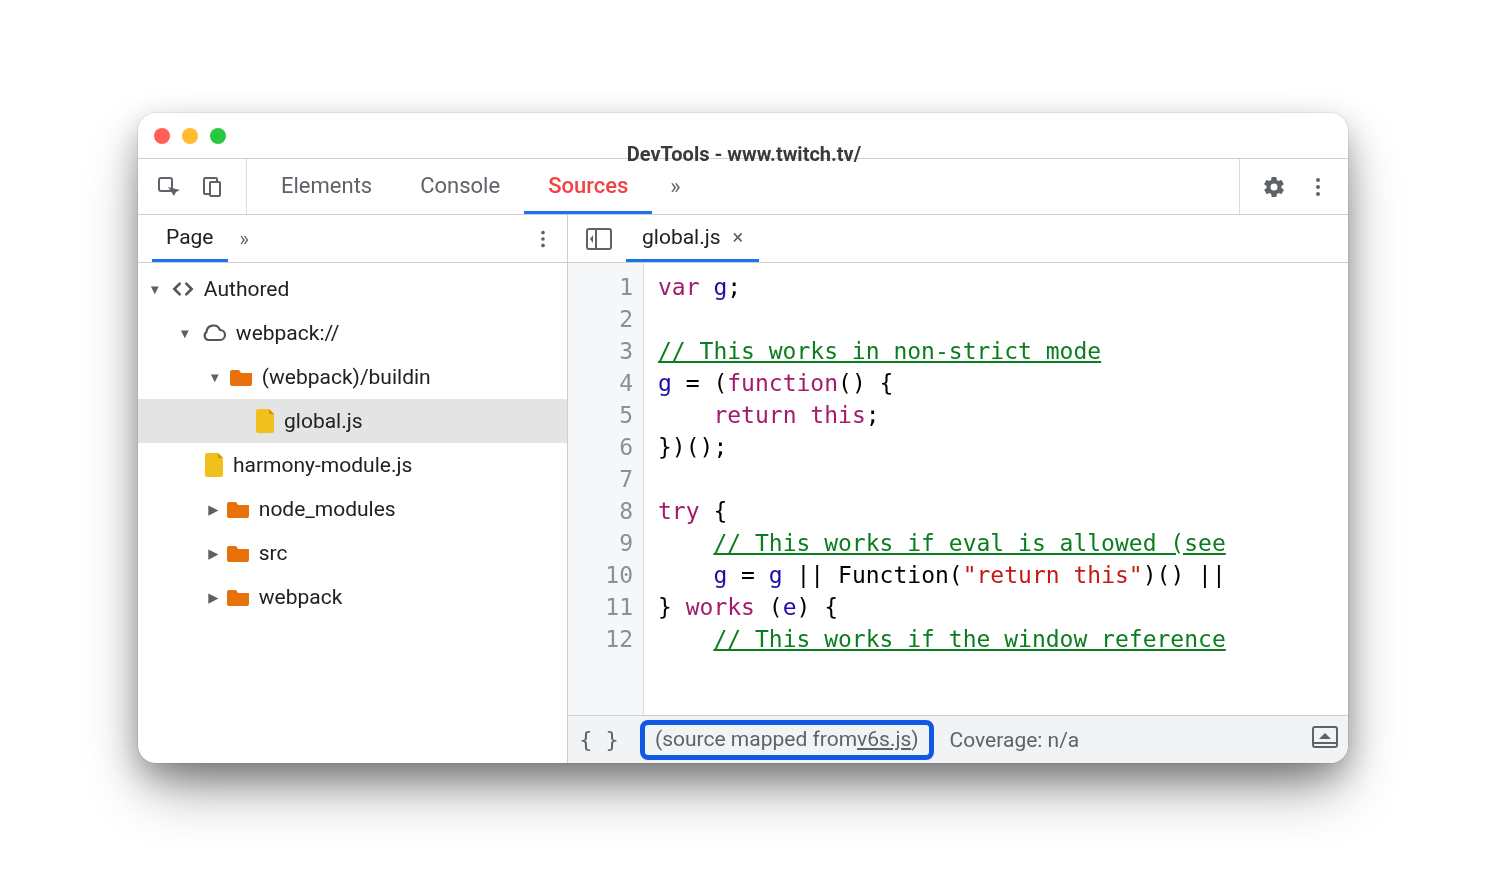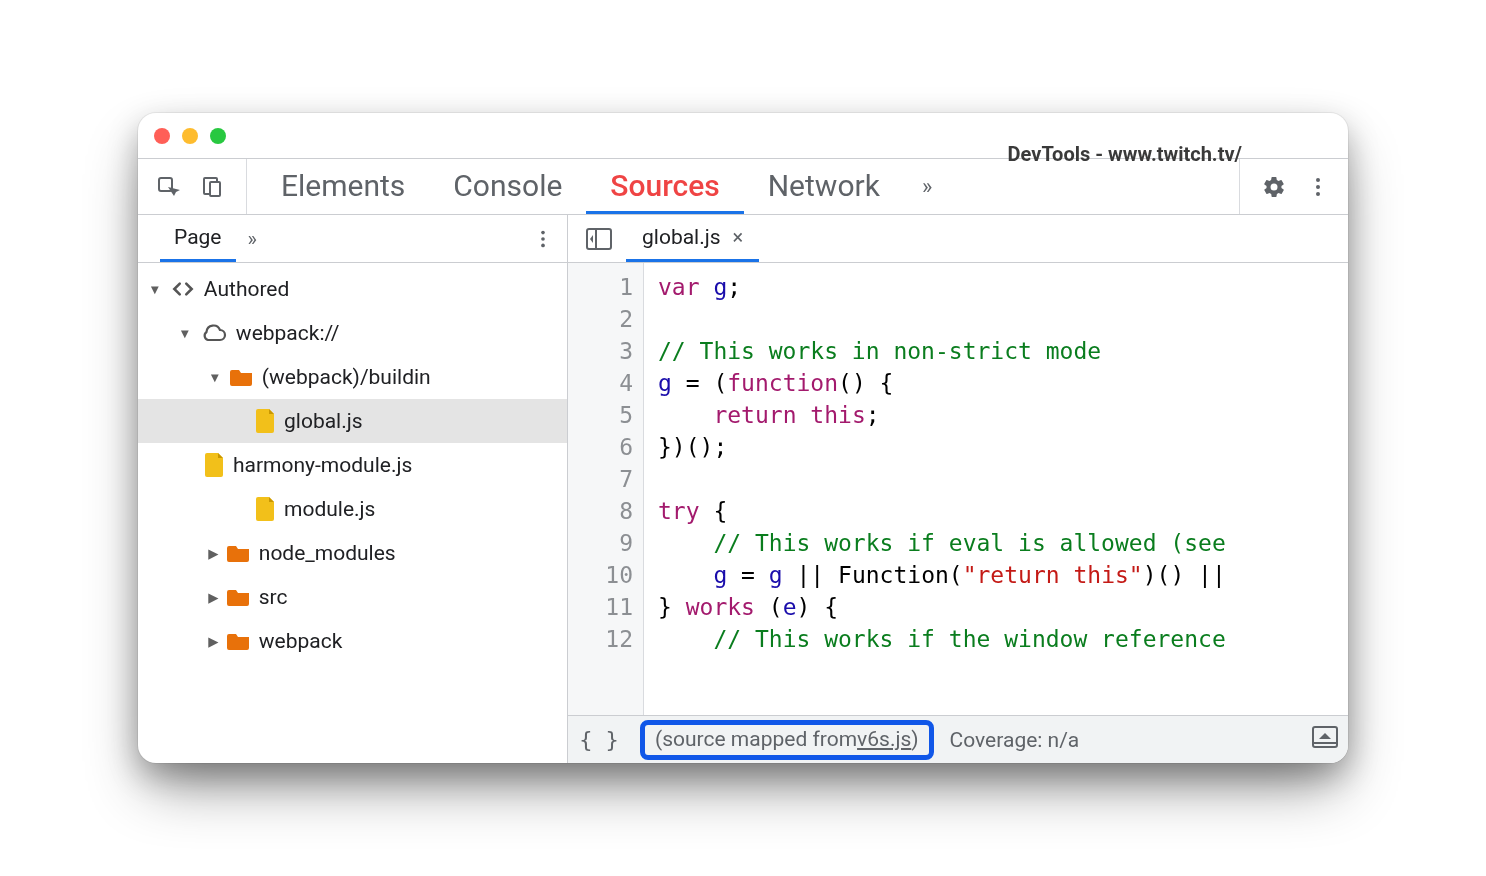--- a/index.html
+++ b/index.html
@@ -46,53 +46,53 @@
     height:46px;
     display:flex;align-items:center;
     padding:0 16px;
     border-bottom:1px solid var(--border);
   }
   .traffic{display:flex;gap:12px;margin-right:20px;}
   .dot{width:16px;height:16px;border-radius:50%;}
   .dot.r{background:#ff5f57;}
   .dot.y{background:#febc2e;}
   .dot.g{background:#28c840;}
-  .title-text{flex:1;text-align:right;font-size:20px;font-weight:700;color:#3a3a3a;margin-right:90px;margin-top:37px;}
+  .title-text{flex:1;text-align:center;font-size:20px;font-weight:700;color:#3a3a3a;margin-right:90px;margin-top:37px;}
 
   .toolbar{
     height:56px;
     display:flex;align-items:center;
     border-bottom:1px solid var(--border);
     padding:0 10px;
   }
   .tb-left{display:flex;align-items:center;gap:4px;padding-right:14px;border-right:1px solid var(--border-lt);height:100%;}
   .iconbtn{width:40px;height:40px;display:flex;align-items:center;justify-content:center;border-radius:4px;cursor:pointer;color:#5f6368;}
   .iconbtn svg{display:block;}
   .tabs{display:flex;align-items:stretch;height:100%;margin-left:10px;}
   .tab{
     display:flex;align-items:center;
     padding:0 24px;
-    font-size:30px;color:#5f6368;cursor:pointer;
+    font-size:22px;color:#5f6368;cursor:pointer;
     border-bottom:3px solid transparent;
   }
   .tab.active{color:#ef4444;font-weight:500;border-bottom-color:var(--accent);}
   .more-chevron{padding:0 18px;color:#5f6368;font-size:22px;cursor:pointer;display:flex;align-items:center;}
   .tb-right{margin-left:auto;display:flex;align-items:center;gap:4px;padding-left:14px;border-left:1px solid var(--border-lt);height:100%;}
 
   .body{flex:1;display:flex;min-height:0;}
 
   .sidebar{
     width:430px;flex:0 0 430px;
     display:flex;flex-direction:column;
     border-right:1px solid var(--border);
     min-height:0;
   }
   .sb-head{
     height:48px;display:flex;align-items:center;
-    padding:0 4px 0 22px;
+    padding:0 4px 0 14px;
     border-bottom:1px solid var(--border);
   }
   .sb-tab{font-size:21px;color:#202124;padding:0 14px;height:100%;display:flex;align-items:center;border-bottom:3px solid var(--accent);cursor:pointer;}
   .sb-chev{color:#5f6368;font-size:20px;padding:0 12px;cursor:pointer;}
   .sb-head .kebab{margin-left:auto;}
 
   .tree{flex:1;overflow:auto;font-size:21px;color:#202124;padding-top:4px;}
   .row{
     display:flex;align-items:center;height:44px;
     gap:8px;cursor:pointer;white-space:nowrap;
@@ -123,21 +123,21 @@
     font-family:"SF Mono",Menlo,Consolas,monospace;
     font-size:23px;color:var(--ln);line-height:32px;
   }
   .code{
     flex:1;padding:8px 8px 0 14px;
     font-family:"SF Mono",Menlo,Consolas,monospace;
     font-size:23px;line-height:32px;color:#000;overflow:hidden;white-space:pre;
   }
   .kw{color:var(--kw);}
   .id{color:var(--id);}
-  .cm{color:var(--cm);}
+  .cm{color:var(--cm);text-decoration:underline;}
   .str{color:var(--str);}
 
   .statusbar{
     height:48px;border-top:1px solid var(--border);
     background:var(--bg2);
     display:flex;align-items:center;
     padding:0 10px;font-size:21px;color:#5f6368;
   }
   .fmt{width:42px;height:34px;display:flex;align-items:center;justify-content:center;color:#5f6368;cursor:pointer;font-family:monospace;font-size:22px;}
   .hl{
@@ -179,21 +179,20 @@
         <svg width="24" height="24" viewBox="0 0 24 24" fill="none" stroke="currentColor" stroke-width="2">
             <rect x="4" y="3" width="13" height="16" rx="1"></rect>
             <rect x="10" y="7" width="10" height="14" rx="1" fill="#fff"></rect>
           </svg>
       </div>
     </div>
     <div class="tabs">
       <div class="tab">Elements</div>
       <div class="tab">Console</div>
       <div class="tab active">Sources</div>
-      <div class="tab">Network</div>
       <div class="more-chevron">»</div>
     </div>
     <div class="tb-right">
       <div class="iconbtn">
         <svg width="24" height="24" viewBox="0 0 24 24" fill="currentColor">
             <path d="M19.4 13a7.8 7.8 0 0 0 .1-1 7.8 7.8 0 0 0-.1-1l2.1-1.6a.5.5 0 0 0 .1-.7l-2-3.4a.5.5 0 0 0-.6-.2l-2.5 1a7.6 7.6 0 0 0-1.7-1l-.4-2.6A.5.5 0 0 0 14 2h-4a.5.5 0 0 0-.5.4l-.4 2.7a7.6 7.6 0 0 0-1.7 1l-2.5-1a.5.5 0 0 0-.6.2l-2 3.4a.5.5 0 0 0 .1.7L4.6 11a7.8 7.8 0 0 0-.1 1 7.8 7.8 0 0 0 .1 1l-2.1 1.6a.5.5 0 0 0-.1.7l2 3.4a.5.5 0 0 0 .6.2l2.5-1a7.6 7.6 0 0 0 1.7 1l.4 2.6A.5.5 0 0 0 10 22h4a.5.5 0 0 0 .5-.4l.4-2.7a7.6 7.6 0 0 0 1.7-1l2.5 1a.5.5 0 0 0 .6-.2l2-3.4a.5.5 0 0 0-.1-.7ZM12 15.5A3.5 3.5 0 1 1 15.5 12 3.5 3.5 0 0 1 12 15.5Z"></path>
           </svg>
       </div>
       <div class="iconbtn kebab">
         <svg width="24" height="24" viewBox="0 0 24 24" fill="currentColor">
@@ -264,29 +263,20 @@
         </div>
         <div class="row" style="padding-left:67px">
           <span class="ic">
             <svg width="20" height="24" viewBox="0 0 20 24">
                 <path class="svg-file" d="M2 0h11l5 5v17a2 2 0 0 1-2 2H2a2 2 0 0 1-2-2V2a2 2 0 0 1 2-2z"></path>
                 <path fill="#c99700" d="M13 0l5 5h-5z"></path>
               </svg>
           </span>
           <span>harmony-module.js</span>
         </div>
-        <div class="row" style="padding-left:118px">
-          <span class="ic">
-            <svg width="20" height="24" viewBox="0 0 20 24">
-                <path class="svg-file" d="M2 0h11l5 5v17a2 2 0 0 1-2 2H2a2 2 0 0 1-2-2V2a2 2 0 0 1 2-2z"></path>
-                <path fill="#c99700" d="M13 0l5 5h-5z"></path>
-              </svg>
-          </span>
-          <span>module.js</span>
-        </div>
 
         <div class="row" style="padding-left:70px">
           <span class="arrow">▶</span>
           <span class="ic">
             <svg width="24" height="20" viewBox="0 0 24 20">
                 <path class="svg-folder" d="M2 3h7l2 3h11v11a2 2 0 0 1-2 2H2a2 2 0 0 1-2-2V5a2 2 0 0 1 2-2z"></path>
               </svg>
           </span>
           <span>node_modules</span>
         </div>

